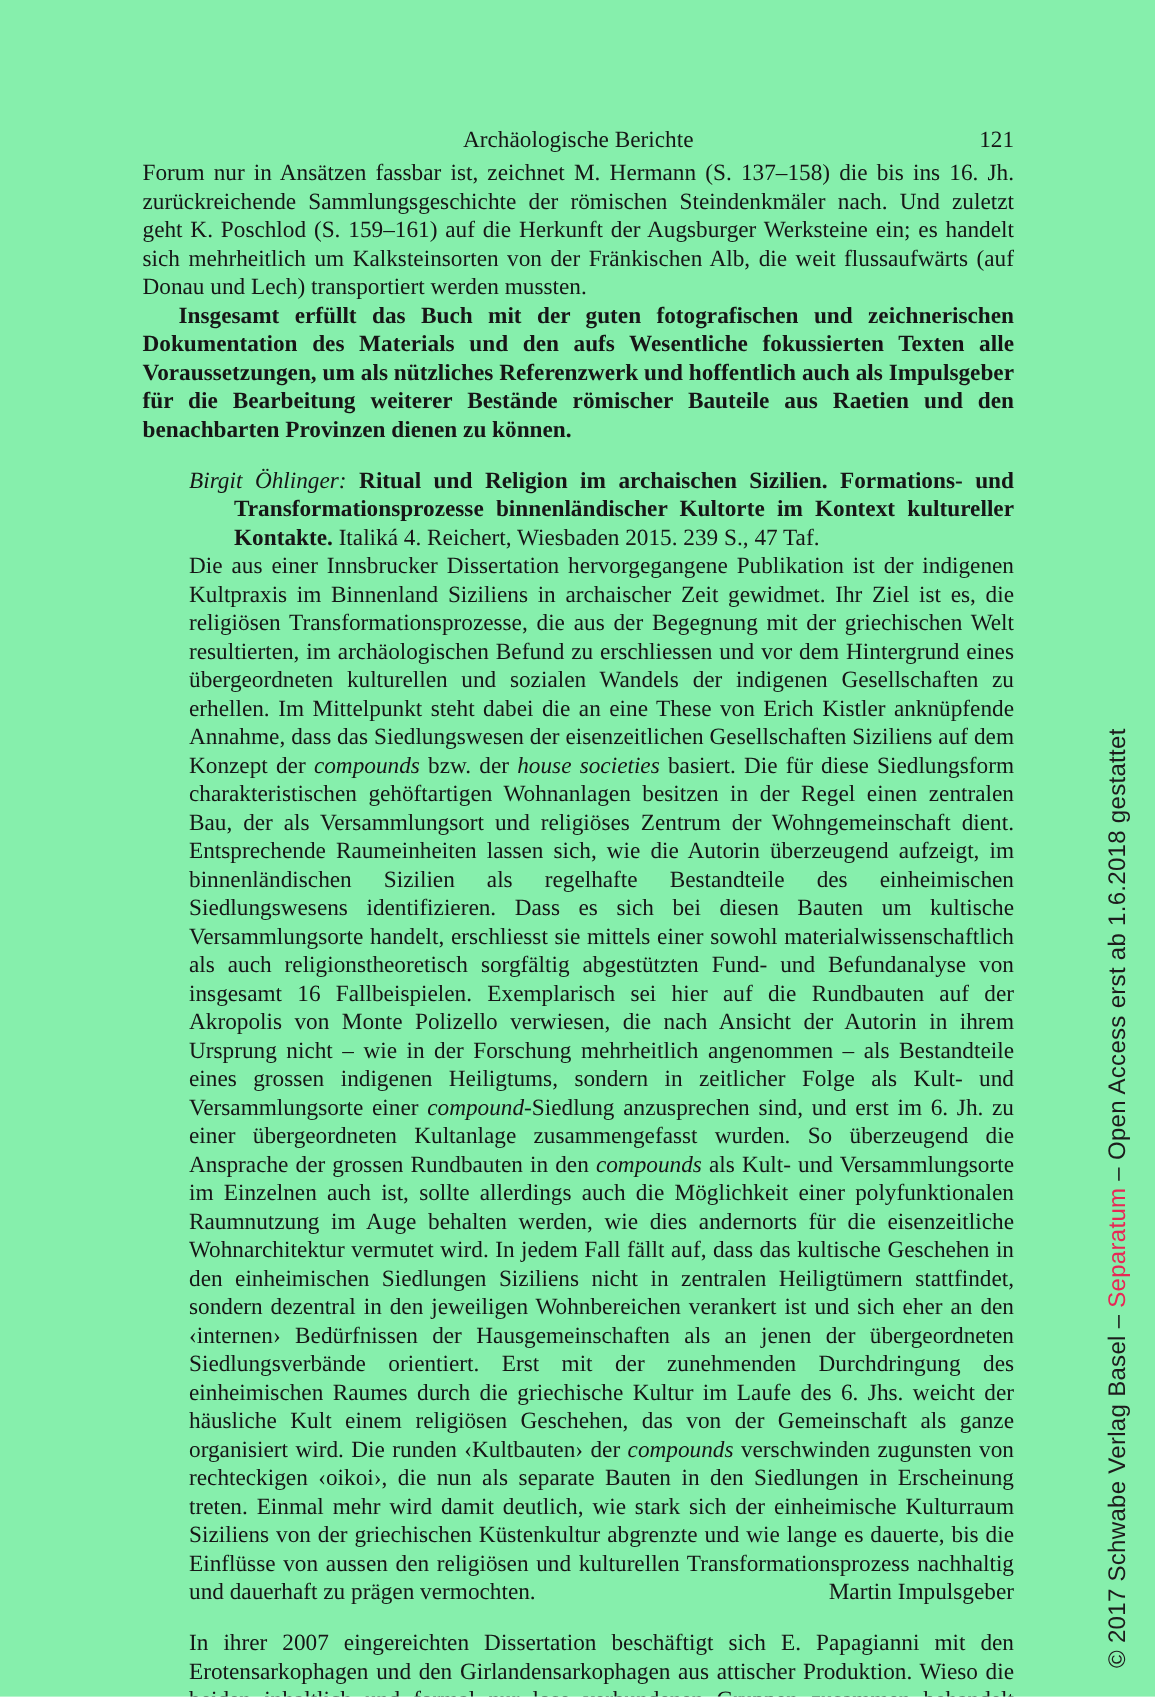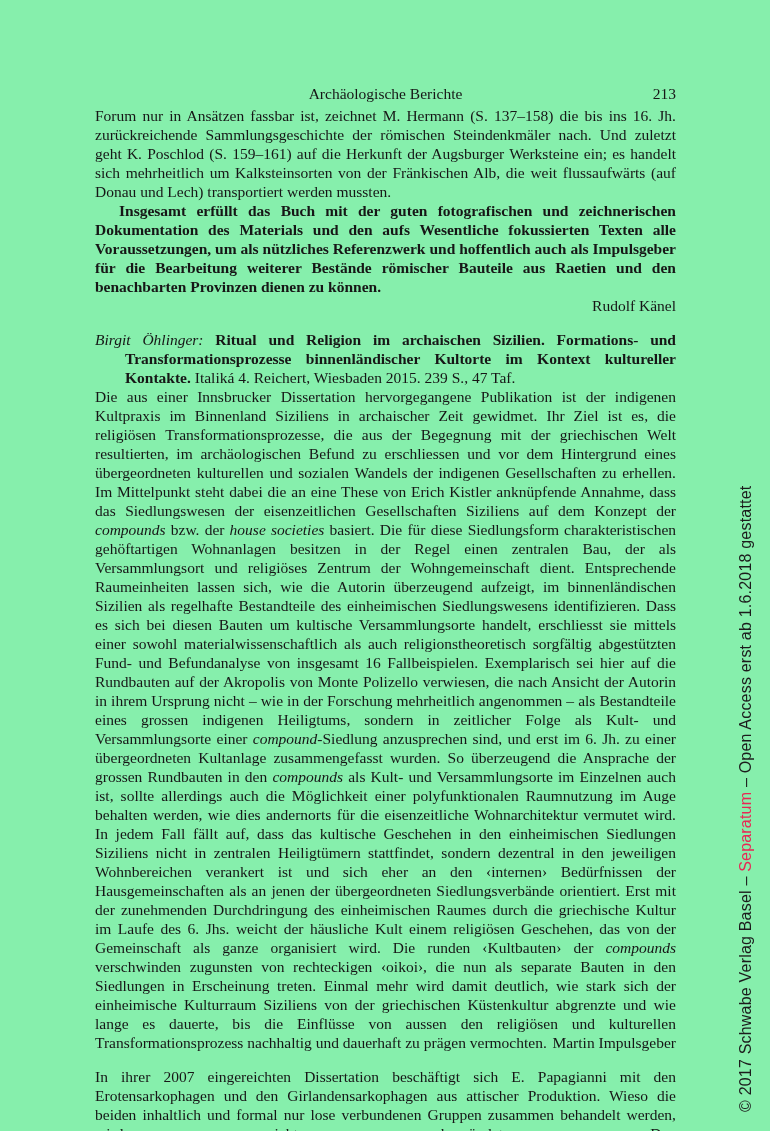--- a/index.html
+++ b/index.html
@@ -33,21 +33,21 @@
   .cut { text-align-last: justify; }
 
   .sig-line {
     font-size: 15.5px;
     line-height: 19px;
     text-align: right;
     margin: 0;
   }
   .sig-float { float: right; }
 
-  .review { margin-top: 15px; }
+  .review { margin-top: 15px; margin-left: 31px; }
   p.hang {
     margin: 0;
     padding-left: 30px;
     text-indent: -30px;
     font-size: 15.5px;
     line-height: 19px;
     text-align: justify;
   }
 
   .it { font-style: italic; }
@@ -69,27 +69,26 @@
 </style>
 </head>
 <body>
 
 <div class="page">
 
   <div class="text-col">
 
     <div class="running-head">
       <span>Archäologische Berichte</span>
-      <span class="page-num">213</span>
+      <span class="page-num">121</span>
     </div>
 
     <section>
       <p class="body">Forum nur in Ansätzen fassbar ist, zeichnet M. Hermann (S. 137–158) die bis ins 16. Jh. zurückreichende Sammlungsgeschichte der römischen Steindenkmäler nach. Und zuletzt geht K. Poschlod (S. 159–161) auf die Herkunft der Augsburger Werksteine ein; es handelt sich mehrheitlich um Kalksteinsorten von der Fränkischen Alb, die weit flussaufwärts (auf Donau und Lech) transportiert werden mussten.</p>
       <p class="body indent">Insgesamt erfüllt das Buch mit der guten fotografischen und zeichnerischen Dokumentation des Materials und den aufs Wesentliche fokussierten Texten alle Voraussetzungen, um als nützliches Referenzwerk und hoffentlich auch als Impulsgeber für die Bearbeitung weiterer Bestände römischer Bauteile aus Raetien und den benachbarten Provinzen dienen zu können.</p>
-      <p class="sig-line">Rudolf Känel</p>
     </section>
 
     <section class="review">
       <p class="hang"><span class="it">Birgit Öhlinger: </span><span class="b">Ritual und Religion im archaischen Sizilien. Formations- und Transformationsprozesse binnenländischer Kultorte im Kontext kultureller Kontakte. </span><span>Italiká 4. Reichert, Wiesbaden 2015. 239 S., 47 Taf.</span></p>
       <p class="body">
         <span><span>Die aus einer Innsbrucker Dissertation hervorgegangene Publikation ist der indigenen Kultpraxis im Binnenland Siziliens in archaischer Zeit gewidmet. Ihr Ziel ist es, die religiösen Transformationsprozesse, die aus der Begegnung mit der griechischen Welt resultierten, im archäologischen Befund zu erschliessen und vor dem Hintergrund eines übergeordneten kulturellen und sozialen Wandels der indigenen Gesellschaften zu erhellen. Im Mittelpunkt steht dabei die an eine These von Erich Kistler anknüpfende Annahme, dass das Siedlungswesen der eisenzeitlichen Gesellschaften Siziliens auf dem Konzept der </span><span class="it">compounds</span><span> bzw. der </span><span class="it">house societies</span><span> basiert. Die für diese Siedlungsform charakteristischen gehöftartigen Wohnanlagen besitzen in der Regel einen zentralen Bau, der als Versammlungsort und religiöses Zentrum der Wohngemeinschaft dient. Entsprechende Raumeinheiten lassen sich, wie die Autorin überzeugend aufzeigt, im binnenländischen Sizilien als regelhafte Bestandteile des einheimischen Siedlungswesens identifizieren. Dass es sich bei diesen Bauten um kultische Versammlungsorte handelt, erschliesst sie mittels einer sowohl materialwissenschaftlich als auch religionstheoretisch sorgfältig abgestützten Fund- und Befundanalyse von insgesamt 16 Fallbeispielen. Exemplarisch sei hier auf die Rundbauten auf der Akropolis von Monte Polizello verwiesen, die nach Ansicht der Autorin in ihrem Ursprung nicht – wie in der Forschung mehrheitlich angenommen – als Bestandteile eines grossen indigenen Heiligtums, sondern in zeitlicher Folge als Kult- und Versammlungsorte einer </span><span class="it">compound</span><span>-Siedlung anzusprechen sind, und erst im 6. Jh. zu einer übergeordneten Kultanlage zusammengefasst wurden. So überzeugend die Ansprache der grossen Rundbauten in den </span><span class="it">compounds</span><span> als Kult- und Versammlungsorte im Einzelnen auch ist, sollte allerdings auch die Möglichkeit einer polyfunktionalen Raumnutzung im Auge behalten werden, wie dies andernorts für die eisenzeitliche Wohnarchitektur vermutet wird. In jedem Fall fällt auf, dass das kultische Geschehen in den einheimischen Siedlungen Siziliens nicht in zentralen Heiligtümern stattfindet, sondern dezentral in den jeweiligen Wohnbereichen verankert ist und sich eher an den ‹internen› Bedürfnissen der Hausgemeinschaften als an jenen der übergeordneten Siedlungsverbände orientiert. Erst mit der zunehmenden Durchdringung des einheimischen Raumes durch die griechische Kultur im Laufe des 6. Jhs. weicht der häusliche Kult einem religiösen Geschehen, das von der Gemeinschaft als ganze organisiert wird. Die runden ‹Kultbauten› der </span><span class="it">compounds</span><span> verschwinden zugunsten von rechteckigen ‹oikoi›, die nun als separate Bauten in den Siedlungen in Erscheinung treten. Einmal mehr wird damit deutlich, wie stark sich der einheimische Kulturraum Siziliens von der griechischen Küstenkultur abgrenzte und wie lange es dauerte, bis die Einflüsse von aussen den religiösen und kulturellen Transformationsprozess nachhaltig und dauerhaft zu prägen vermochten.</span></span>
         <span class="sig-float">Martin Impulsgeber</span>
       </p>
     </section>
 

